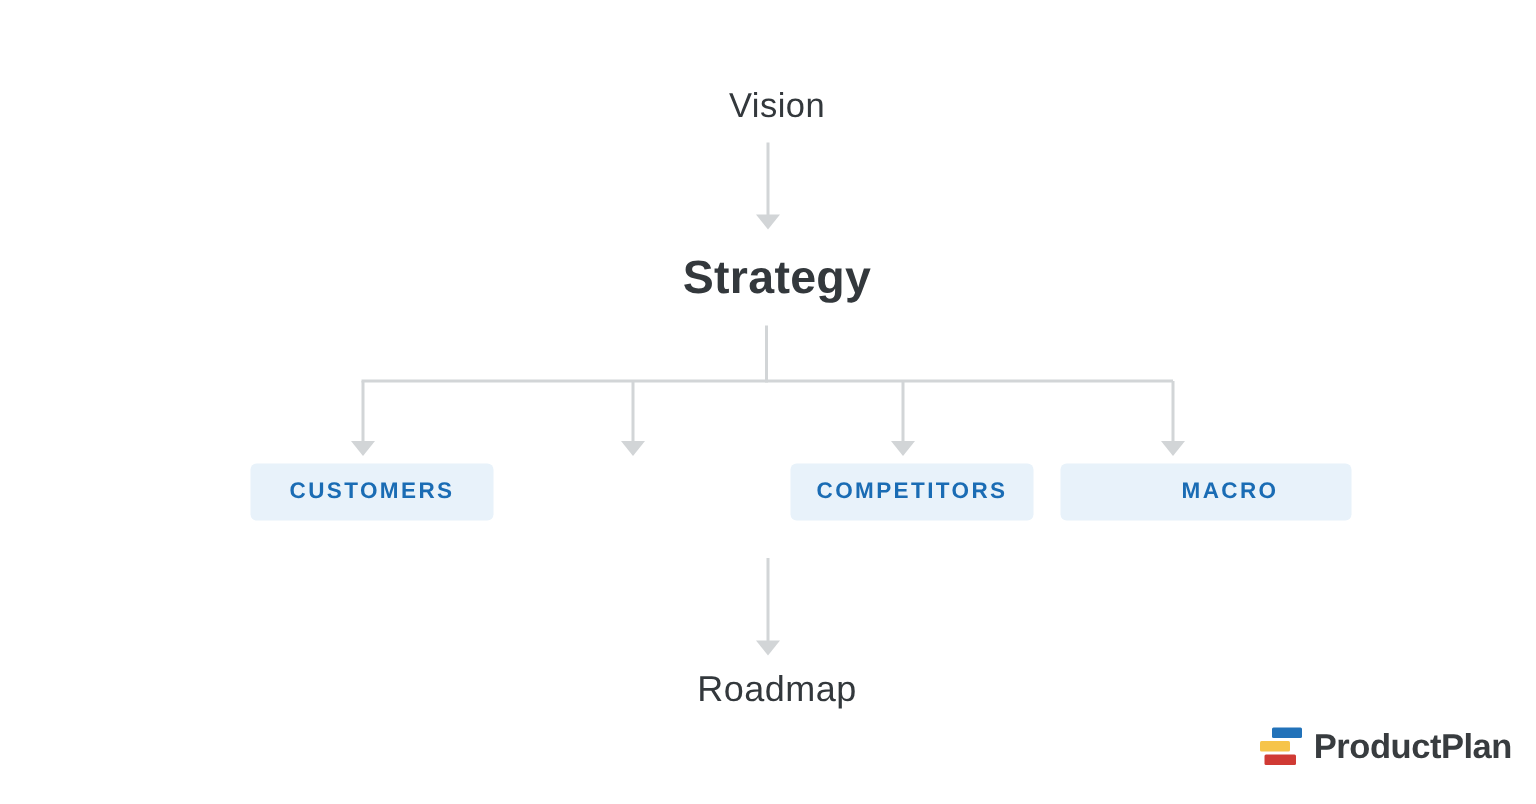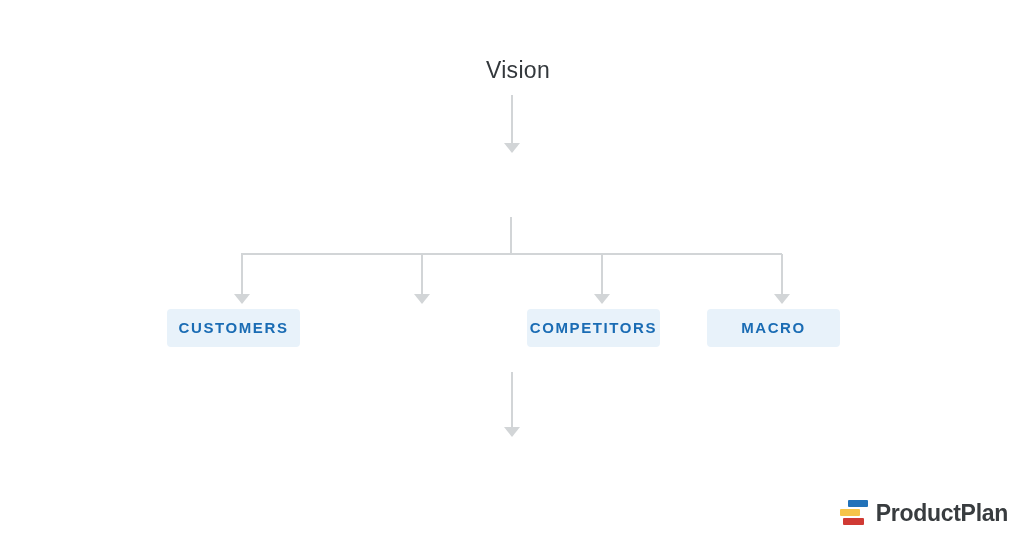--- a/index.html
+++ b/index.html
@@ -63,40 +63,41 @@
   .drop .shaft { height: 42px; }
   .drop-1 { left: 234px; }
   .drop-2 { left: 414px; }
   .drop-3 { left: 594px; }
   .drop-4 { left: 774px; }
 
   
   .pillar {
     position: absolute;
     top: 309px;
-    width: 133px; height: 38px;
+    width: 162px; height: 38px;
     line-height: 38px;
     background: #e8f2fa;
     border-radius: 4px;
     text-align: center;
     color: #1a6cb4;
     font-size: 15px;
     font-weight: 700;
     letter-spacing: 1.6px;
   }
   .pillar-1 { left: 167px; }
   .pillar-2 { left: 347px; }
   .pillar-3 { left: 527px; text-align: center; }
-  .pillar-4 { left: 707px; }
+  .pillar-4 { left: 707px; padding-left: 32px; }
 
   
   .logo {
     position: absolute;
-    right: 16px; bottom: 9px;
+    right: 16px; bottom: 25px;
     display: flex;
+    align-items: center;
     gap: 7px;
   }
   .logo-mark {
     position: relative;
     width: 29px; height: 25px;
   }
   .logo-mark .bar {
     position: absolute;
     height: 7px;
     border-radius: 1px;
@@ -116,20 +117,21 @@
 
 <div class="canvas">
 
   <div class="label vision">Vision</div>
 
   <div class="arrow vision-arrow">
     <div class="shaft"></div>
     <div class="head"></div>
   </div>
 
+  <div class="label strategy">Strategy</div>
 
   <div class="stub"></div>
   <div class="hline"></div>
 
   <div class="arrow drop drop-1">
     <div class="shaft"></div>
     <div class="head"></div>
   </div>
   <div class="arrow drop drop-2">
     <div class="shaft"></div>
@@ -146,20 +148,21 @@
 
   <div class="pillar pillar-1">CUSTOMERS</div>
   <div class="pillar pillar-3">COMPETITORS</div>
   <div class="pillar pillar-4">MACRO</div>
 
   <div class="arrow roadmap-arrow">
     <div class="shaft"></div>
     <div class="head"></div>
   </div>
 
+  <div class="label roadmap">Roadmap</div>
 
   <div class="logo">
     <div class="logo-mark">
       <span class="bar bar-blue"></span>
       <span class="bar bar-yellow"></span>
       <span class="bar bar-red"></span>
     </div>
     <div class="logo-text">ProductPlan</div>
   </div>
 

